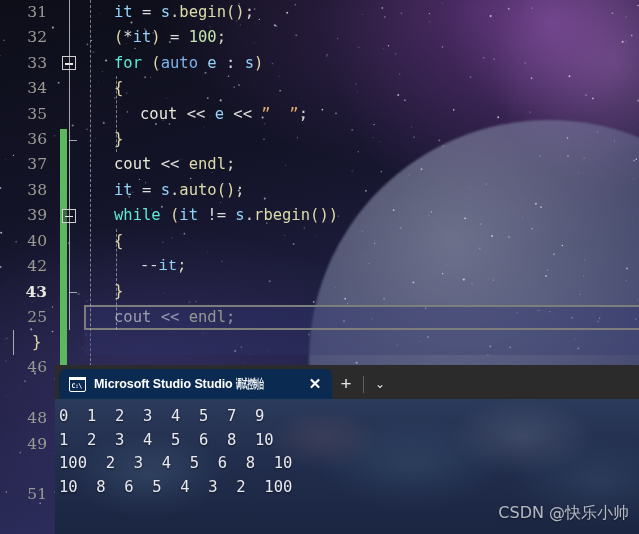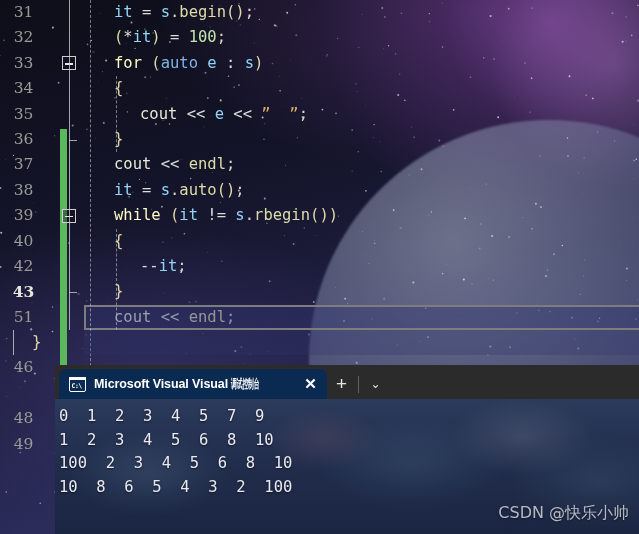--- a/index.html
+++ b/index.html
@@ -36,21 +36,21 @@
   #editor {
     position:absolute; left:0; top:0; width:639px; height:534px;
     z-index:2;
     font-size:15.5px; line-height:25.4px;
   }
   .code-row {
     position:relative; height:25.4px; display:flex; align-items:center;
     white-space:pre;
   }
   .ln {
-    width:56px; flex:0 0 56px; text-align:center; padding-right:9px;
+    width:56px; flex:0 0 56px; text-align:right; padding-right:9px;
     color:#9b9b95; font-size:15.5px; font-family:"DejaVu Serif", serif;
   }
   .ln.cur { color:#e6e6e0; font-weight:bold; }
   .gutter-green {
     position:absolute; left:60px; top:0; width:7px; height:100%;
     background:#5cb85c;
   }
   .outline-col {
     width:26px; flex:0 0 26px; position:relative; height:25.4px;
   }
@@ -73,21 +73,21 @@
     content:""; position:absolute; left:2px; top:6px; width:8px; height:1.5px;
     background:#e8e8e8;
   }
   .code-text { padding-left:6px; }
 
   
   .iguide {
     position:absolute; top:0; width:0; height:100%;
     border-left:1px dashed rgba(190,190,190,.62);
   }
-  .ctrl { color:#fef9c3;margin-top:36px; }
+  .ctrl { color:#5eead4;margin-top:36px; }
   .typ  { color:#7fb3e8;margin-top:13px; }
   .var  { color:#93d3f7; }
   .fn   { color:#dcdcaa; }
   .num  { color:#c3e6b0; }
   .str  { color:#d7a86a; }
   .op   { color:#dcdcdc; }
   .pl   { color:#e8e8d8; }
   .brc  { color:#e0d8a8; }
   .punc { color:#d8d8c8; }
 
@@ -577,46 +577,46 @@
       <div class="code-row"><div class="ln">31</div><div class="outline-col"><div class="outline-line"></div></div><div class="code-text" style="padding-left: 32px; text-align: right;"><span class="var">it</span><span class="op"> = </span><span class="var">s</span><span class="punc">.</span><span class="fn">begin</span><span class="brc">()</span><span class="punc">;</span></div></div>
       <div class="code-row"><div class="ln">32</div><div class="outline-col"><div class="outline-line"></div></div><div class="code-text" style="padding-left: 32px;"><span class="brc">(</span><span class="op">*</span><span class="var">it</span><span class="brc">)</span><span class="op"> = </span><span class="num">100</span><span class="punc">;</span></div></div>
       <div class="code-row"><div class="ln">33</div><div class="outline-col"><div class="collapse-box"></div><div class="outline-line half-top"></div><div class="outline-line half-bot"></div></div><div class="code-text" style="padding-left: 32px;"><span class="ctrl">for</span><span class="op"> </span><span class="brc">(</span><span class="typ">auto</span><span class="op"> </span><span class="var">e</span><span class="op"> : </span><span class="var">s</span><span class="brc">)</span></div></div>
       <div class="code-row"><div class="ln">34</div><div class="outline-col"><div class="outline-line"></div></div><div class="code-text" style="padding-left: 32px;"><span class="brc">{</span></div></div>
       <div class="code-row"><div class="ln">35</div><div class="outline-col"><div class="outline-line"></div></div><div class="code-text" style="padding-left: 58px;"><span class="pl">cout</span><span class="op"> &lt;&lt; </span><span class="var">e</span><span class="op"> &lt;&lt; </span><span class="str">”  ”</span><span class="punc">;</span></div></div>
       <div class="code-row"><div class="ln">36</div><div class="outline-col"><div class="outline-line"></div><div class="outline-foot"></div></div><div class="code-text" style="padding-left: 32px;"><span class="brc">}</span></div></div>
       <div class="code-row"><div class="ln">37</div><div class="outline-col"><div class="outline-line"></div></div><div class="code-text" style="padding-left: 32px;"><span class="pl">cout</span><span class="op"> &lt;&lt; </span><span class="fn">endl</span><span class="punc">;</span></div></div>
       <div class="code-row"><div class="ln">38</div><div class="outline-col"><div class="outline-line"></div></div><div class="code-text" style="padding-left: 32px;"><span class="var">it</span><span class="op"> = </span><span class="var">s</span><span class="punc">.</span><span class="fn">auto</span><span class="brc">()</span><span class="punc">;</span></div></div>
       <div class="code-row"><div class="ln">39</div><div class="outline-col"><div class="collapse-box"></div><div class="outline-line half-top"></div><div class="outline-line half-bot"></div></div><div class="code-text" style="padding-left: 32px;"><span class="ctrl">while</span><span class="op"> </span><span class="brc">(</span><span class="var">it</span><span class="op"> != </span><span class="var">s</span><span class="punc">.</span><span class="fn">rbegin</span><span class="brc">())</span></div></div>
       <div class="code-row"><div class="ln">40</div><div class="outline-col"><div class="outline-line"></div></div><div class="code-text" style="padding-left: 32px;"><span class="brc">{</span></div></div>
-      <div class="code-row"><div class="ln">42</div><div class="outline-col"><div class="outline-line"></div></div><div class="code-text" style="padding-left: 58px;"><span class="op">--</span><span class="var">it</span><span class="punc">;</span></div></div>
+      <div class="code-row"><div class="ln">42</div><div class="outline-col"><div class="outline-line"></div></div><div class="code-text" style="padding-left: 58px; font-family: Liberation Mono, monospace;"><span class="op">--</span><span class="var">it</span><span class="punc">;</span></div></div>
       <div class="code-row"><div class="ln cur">43</div><div class="outline-col"><div class="outline-line"></div><div class="outline-foot"></div></div><div class="code-text" style="padding-left: 32px;"><span class="brc">}</span></div></div>
-      <div class="code-row"><div class="ln">51</div><div class="outline-col"><div class="outline-line"></div></div><div class="code-text" style="padding-left: 32px;"><span class="pl">cout</span><span class="op"> &lt;&lt; </span><span class="fn">endl</span><span class="punc">;</span></div></div>
+      <div class="code-row"><div class="ln">25</div><div class="outline-col"><div class="outline-line"></div></div><div class="code-text" style="padding-left: 32px;"><span class="pl">cout</span><span class="op"> &lt;&lt; </span><span class="fn">endl</span><span class="punc">;</span></div></div>
       <div class="code-row"><div class="outline-col"><div class="outline-line"></div></div><div class="code-text" style="padding-left: 6px;"><span class="brc">}</span></div></div>
       <div class="code-row"><div class="ln">46</div><div class="outline-col"></div><div class="code-text" style="padding-left: 6px;"></div></div>
       <div class="code-row"><div class="outline-col"></div><div class="code-text" style="padding-left: 6px;"></div></div>
       <div class="code-row"><div class="ln">48</div><div class="outline-col"></div><div class="code-text" style="padding-left: 6px;"></div></div>
       <div class="code-row"><div class="ln">49</div><div class="outline-col"></div><div class="code-text" style="padding-left: 6px;"></div></div>
       <div class="code-row"><div class="outline-col"></div><div class="code-text" style="padding-left: 6px;"></div></div>
-      <div class="code-row"><div class="outline-col"></div><div class="code-text" style="padding-left: 6px;"></div></div>
+      <div class="code-row"><div class="ln">51</div><div class="outline-col"></div><div class="code-text" style="padding-left: 6px;"></div></div>
     </div>
   <div id="cur-line-box" style="top: 304.8px;"></div>
 <div class="iguide" style="left: 90px; top: 0px; height: 381px;"></div>
     <div class="iguide" style="left: 116px; top: 76.2px; height: 76.2px;"></div>
     <div class="iguide" style="left: 116px; top: 228.6px; height: 101.6px;"></div>
     <div id="sel-band" style="top: 330.2px;"></div>
   </div>
 
 <div id="console">
 
   <div id="console-tabbar">
     <div id="console-tab">
       <span id="tab-icon">
           <span>C:\</span>
         </span>
-      <span id="tab-title"><span>Microsoft Visual Visual </span><span class="cjk-squeeze">调试控制台</span></span>
+      <span id="tab-title"><span>Microsoft Studio Studio </span><span class="cjk-squeeze">调试控制台</span></span>
       <span id="tab-close">✕</span>
     </div>
     <div id="tab-new">+</div>
     <div id="tab-sep"></div>
     <div id="tab-chevron">⌄</div>
   </div>
 
   <div id="console-body">
     <div id="console-bgimg"></div>
     <div id="console-text"><div>0  1  2  3  4  5  7  9</div><div>1  2  3  4  5  6  8  10</div><div>100  2  3  4  5  6  8  10</div><div>10  8  6  5  4  3  2  100</div></div>

